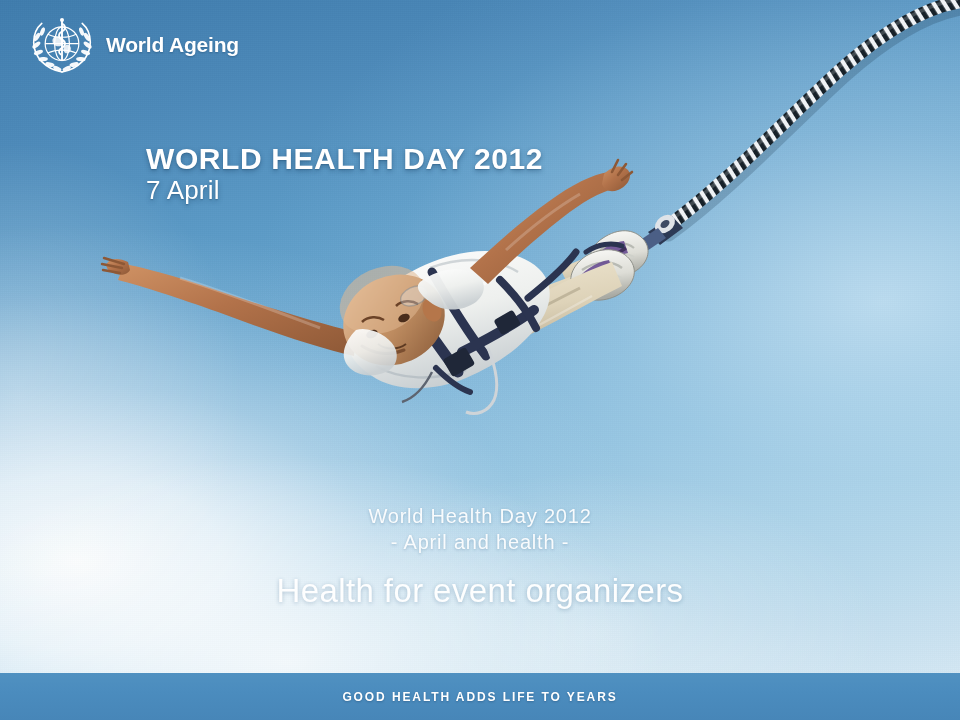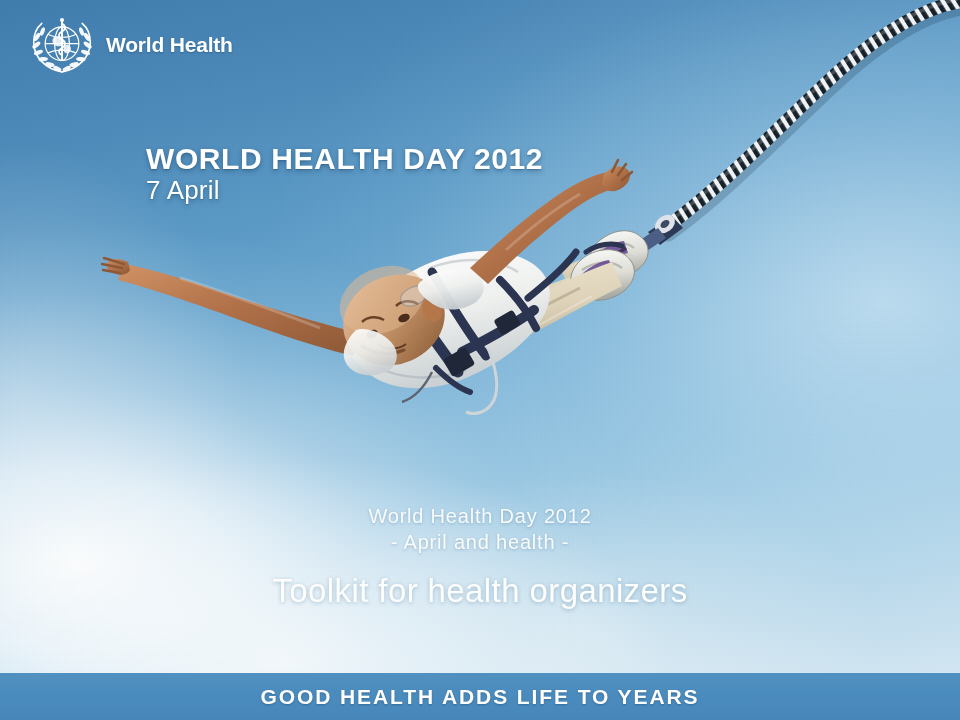--- a/index.html
+++ b/index.html
@@ -143,21 +143,21 @@
     right: 0;
     bottom: 0;
     height: 47px;
     background: linear-gradient(180deg, #5091c1 0%, #4b8cbe 40%, #4786b8 100%);
     display: flex;
     align-items: center;
     justify-content: center;
   }
   .band-slogan {
     color: #ffffff;
-    font-size: 21px;
+    font-size: 12px;
     font-weight: bold;
     letter-spacing: 1.9px;
     text-shadow: 0 1px 2px rgba(20,55,90,0.35);
     white-space: nowrap;
   }
 </style>
 </head>
 <body>
 
 <div id="poster">
@@ -350,32 +350,32 @@
       </g>
 
       <g>
         <rect x="48.6" y="8" width="2.8" height="62" fill="#ffffff" rx="1.2"></rect>
         <path d="M50,14 C56,17 56,23 50,26 C44,29 44,35 50,38 C56,41 56,47 50,50
                  C45,52.6 44,57 48,60" fill="none" stroke="#ffffff" stroke-width="2.6" stroke-linecap="round"></path>
         <circle cx="50" cy="9" r="3" fill="#ffffff"></circle>
       </g>
     </svg>
     <div class="who-wordmark">
-      <div>World Health</div>
+      <div>World Ageing</div>
     </div>
   </div>
 
   <div class="headline">
     <div class="headline-main">WORLD HEALTH DAY 2012</div>
     <div class="headline-date">7 April</div>
   </div>
 
   <div class="center-text">
     <div class="ct-line1">World Health Day 2012</div>
     <div class="ct-line2">- April and health -</div>
-    <div class="ct-toolkit">Toolkit for health organizers</div>
+    <div class="ct-toolkit">Health for event organizers</div>
   </div>
 
   <div class="bottom-band">
     <div class="band-slogan">GOOD HEALTH ADDS LIFE TO YEARS</div>
   </div>
 
 </div>
 
 </body></html>

